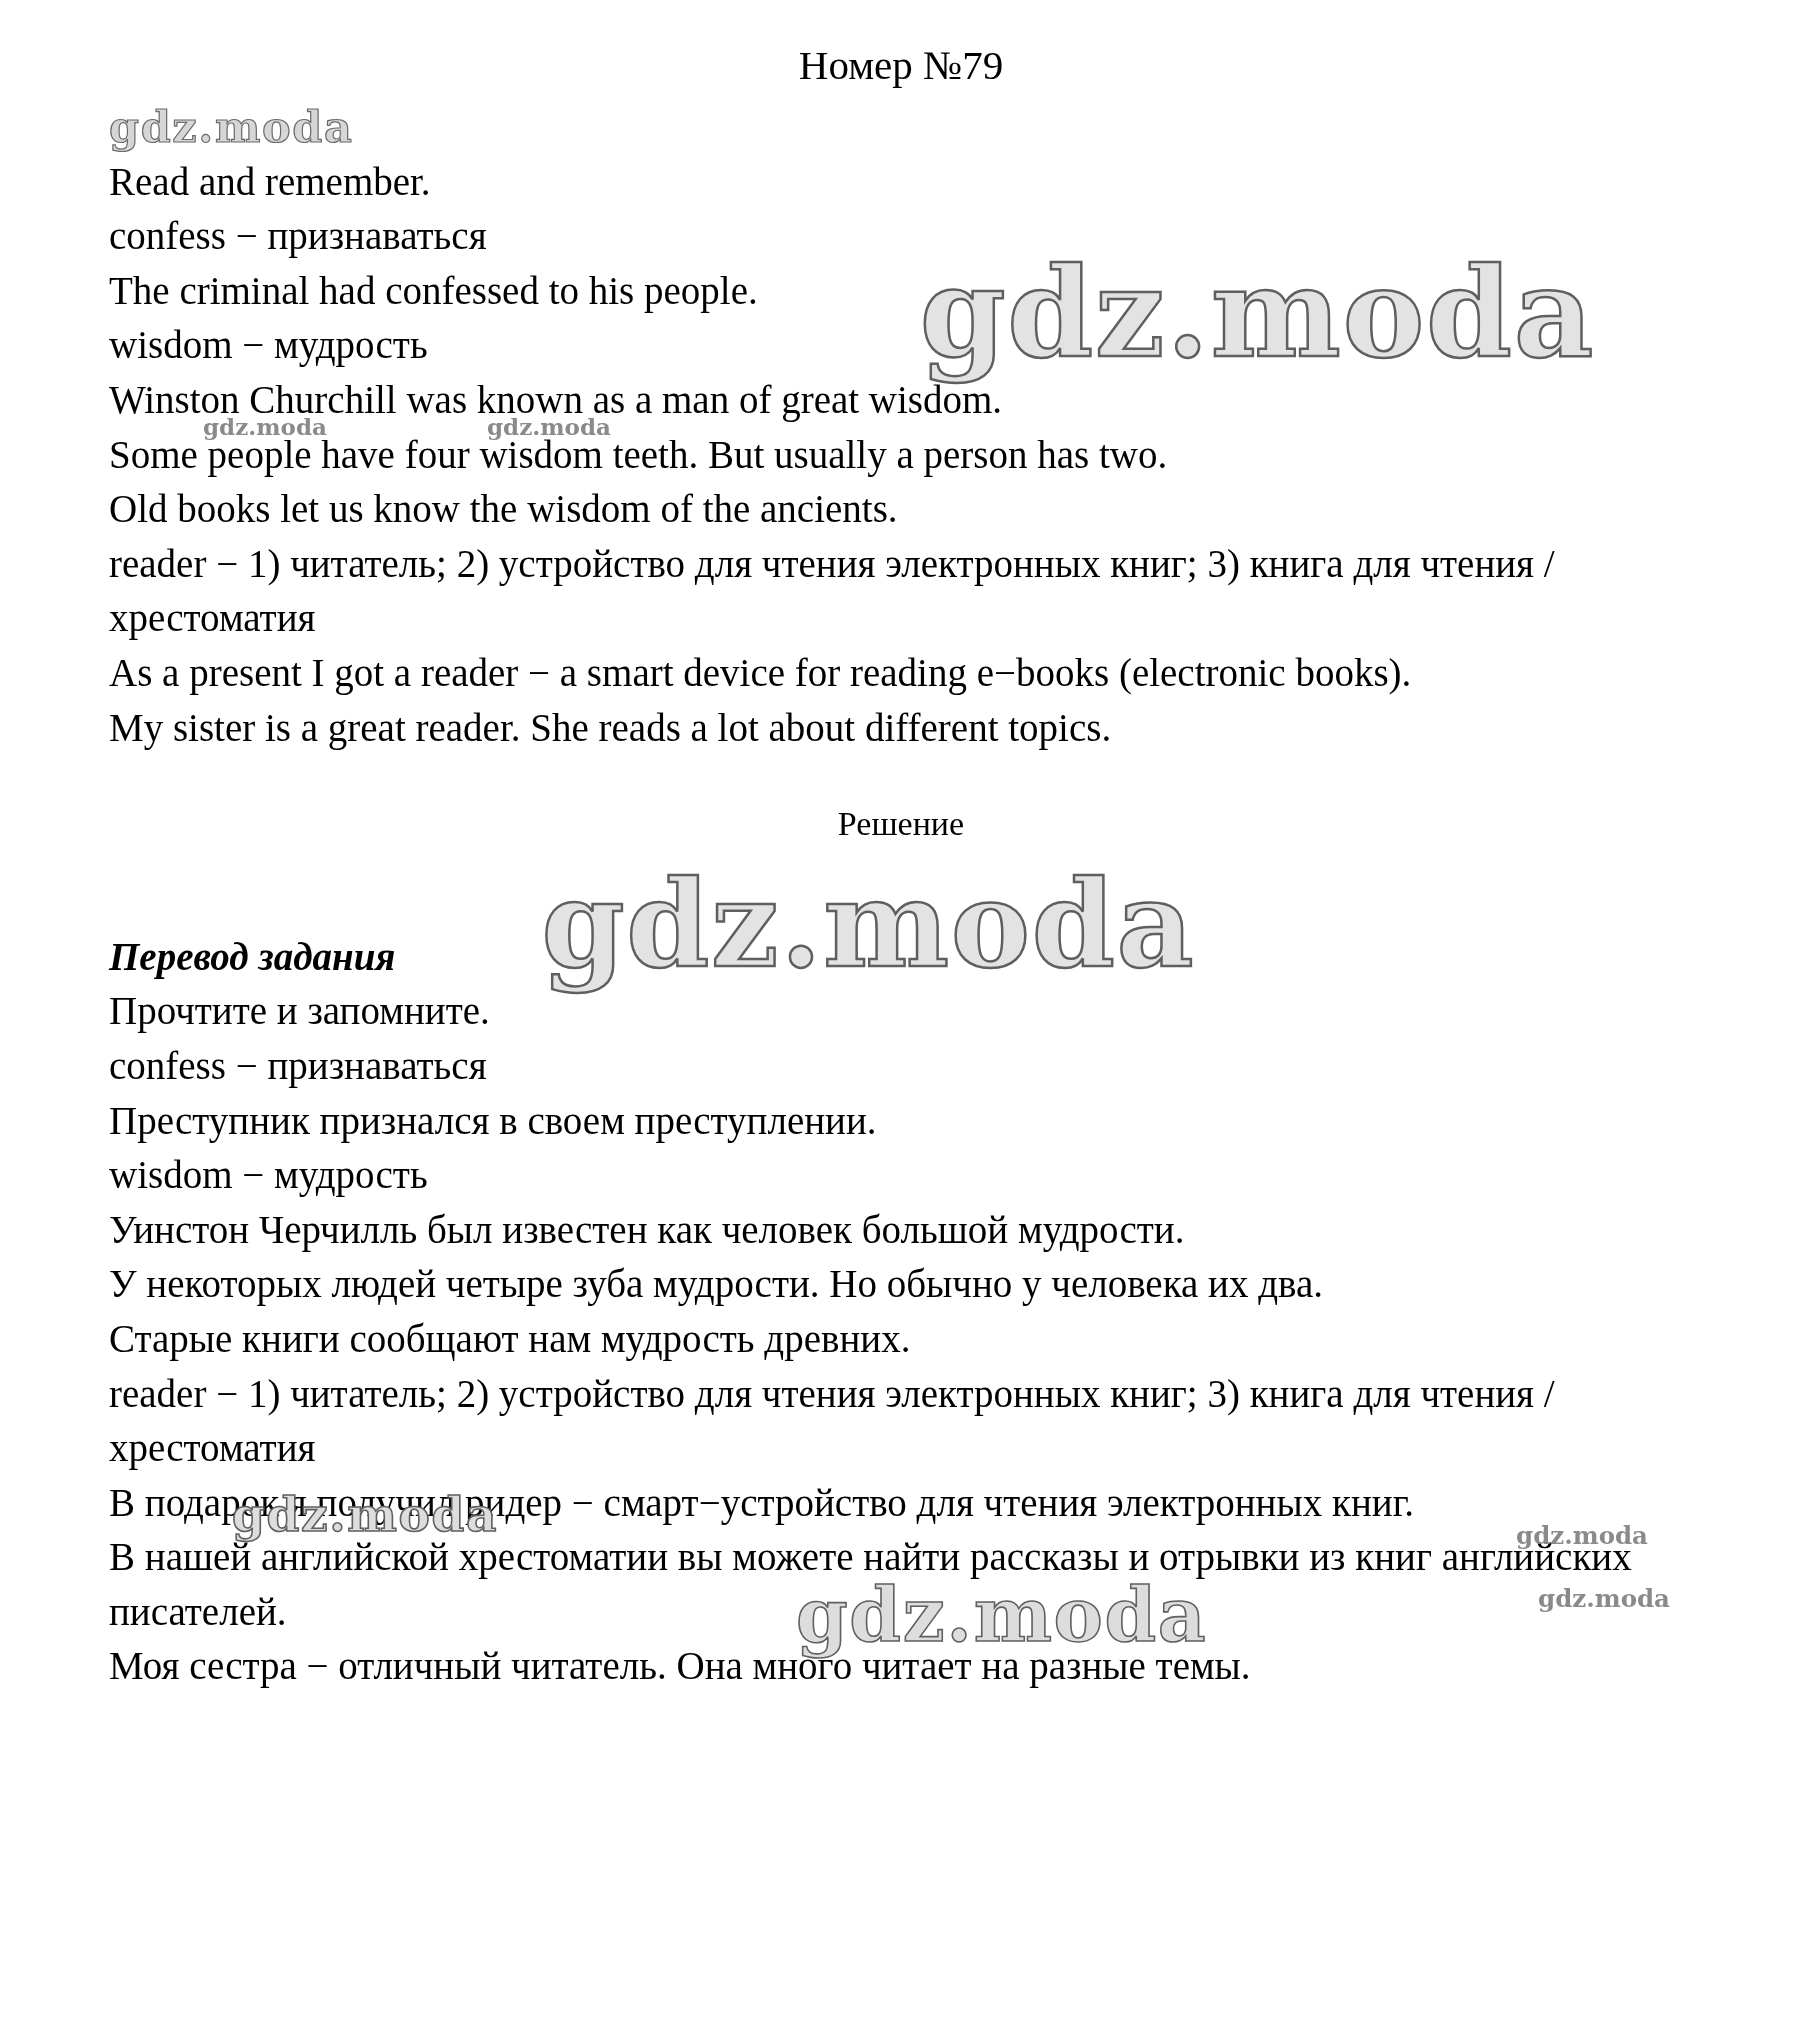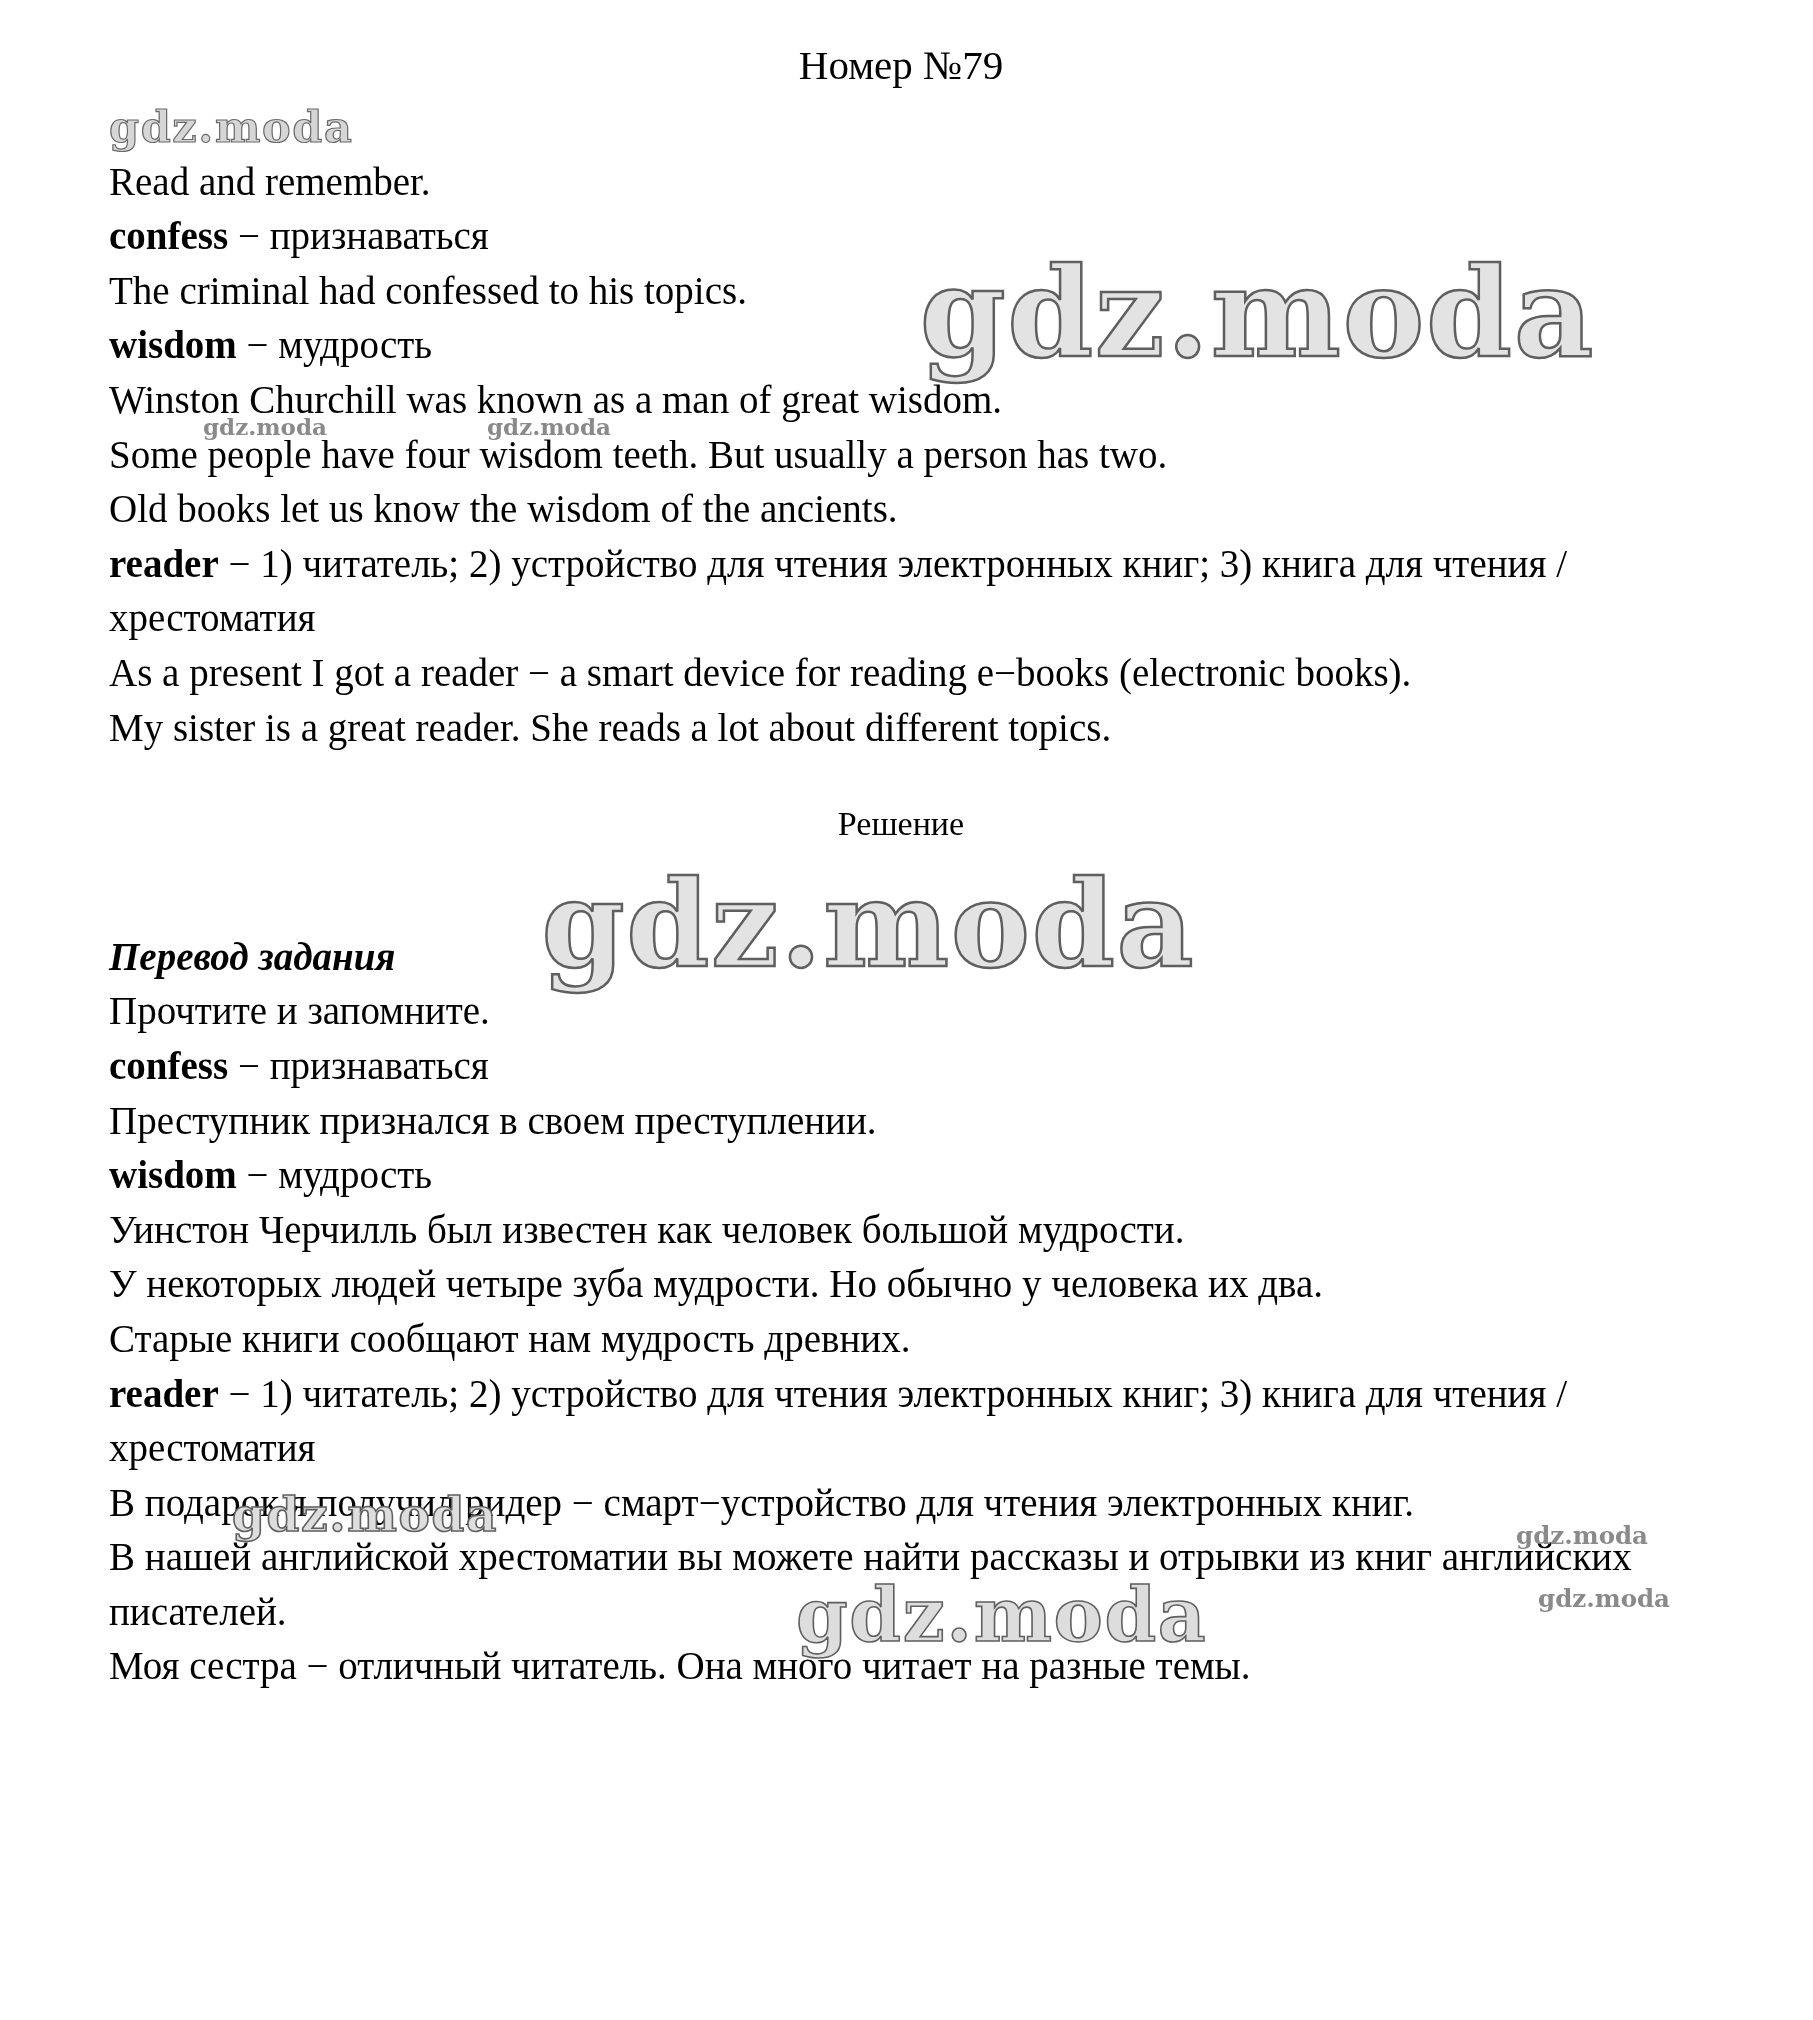--- a/index.html
+++ b/index.html
@@ -27,21 +27,21 @@
     font-size: 41px;
   }
   .section {
     position: relative;
   }
   p.line {
     position: relative;
     margin: 0;
   }
   p.line b {
-    font-weight: bold;
+    font-weight: normal;
   }
   .solution-wrap {
     position: relative;
     margin-top: 45px;
     margin-bottom: 82px;
   }
   .solution-heading {
     text-align: center;
     margin: 0;
     font-weight: normal;
@@ -124,21 +124,21 @@
 <div class="page">
 
   <h1 class="title">Номер №79</h1>
 
   <div class="section">
     <span class="wm wm-outline-small wm-top">gdz.moda</span>
     <span class="wm wm-outline-big wm-task-right">gdz.moda</span>
 
     <p class="line"><b></b><span>Read and remember.</span></p>
     <p class="line"><b>confess</b><span> − признаваться</span></p>
-    <p class="line"><b></b><span>The criminal had confessed to his topics.</span></p>
+    <p class="line"><b></b><span>The criminal had confessed to his people.</span></p>
     <p class="line"><b>wisdom</b><span> − мудрость</span></p>
     <p class="line"><b></b><span>Winston Churchill was known as a man of great wisdom.</span></p>
     <p class="line">
       <span class="wm wm-solid-tiny wm-inline-1">gdz.moda</span>
       <span class="wm wm-solid-tiny wm-inline-2">gdz.moda</span>
       <b></b><span>Some people have four wisdom teeth. But usually a person has two.</span></p>
     <p class="line"><b></b><span>Old books let us know the wisdom of the ancients.</span></p>
     <p class="line"><b>reader</b><span> − 1) читатель; 2) устройство для чтения электронных книг; 3) книга для чтения / хрестоматия</span></p>
     <p class="line"><b></b><span>As a present I got a reader − a smart device for reading e−books (electronic books).</span></p>
     <p class="line"><b></b><span>My sister is a great reader. She reads a lot about different topics.</span></p>

